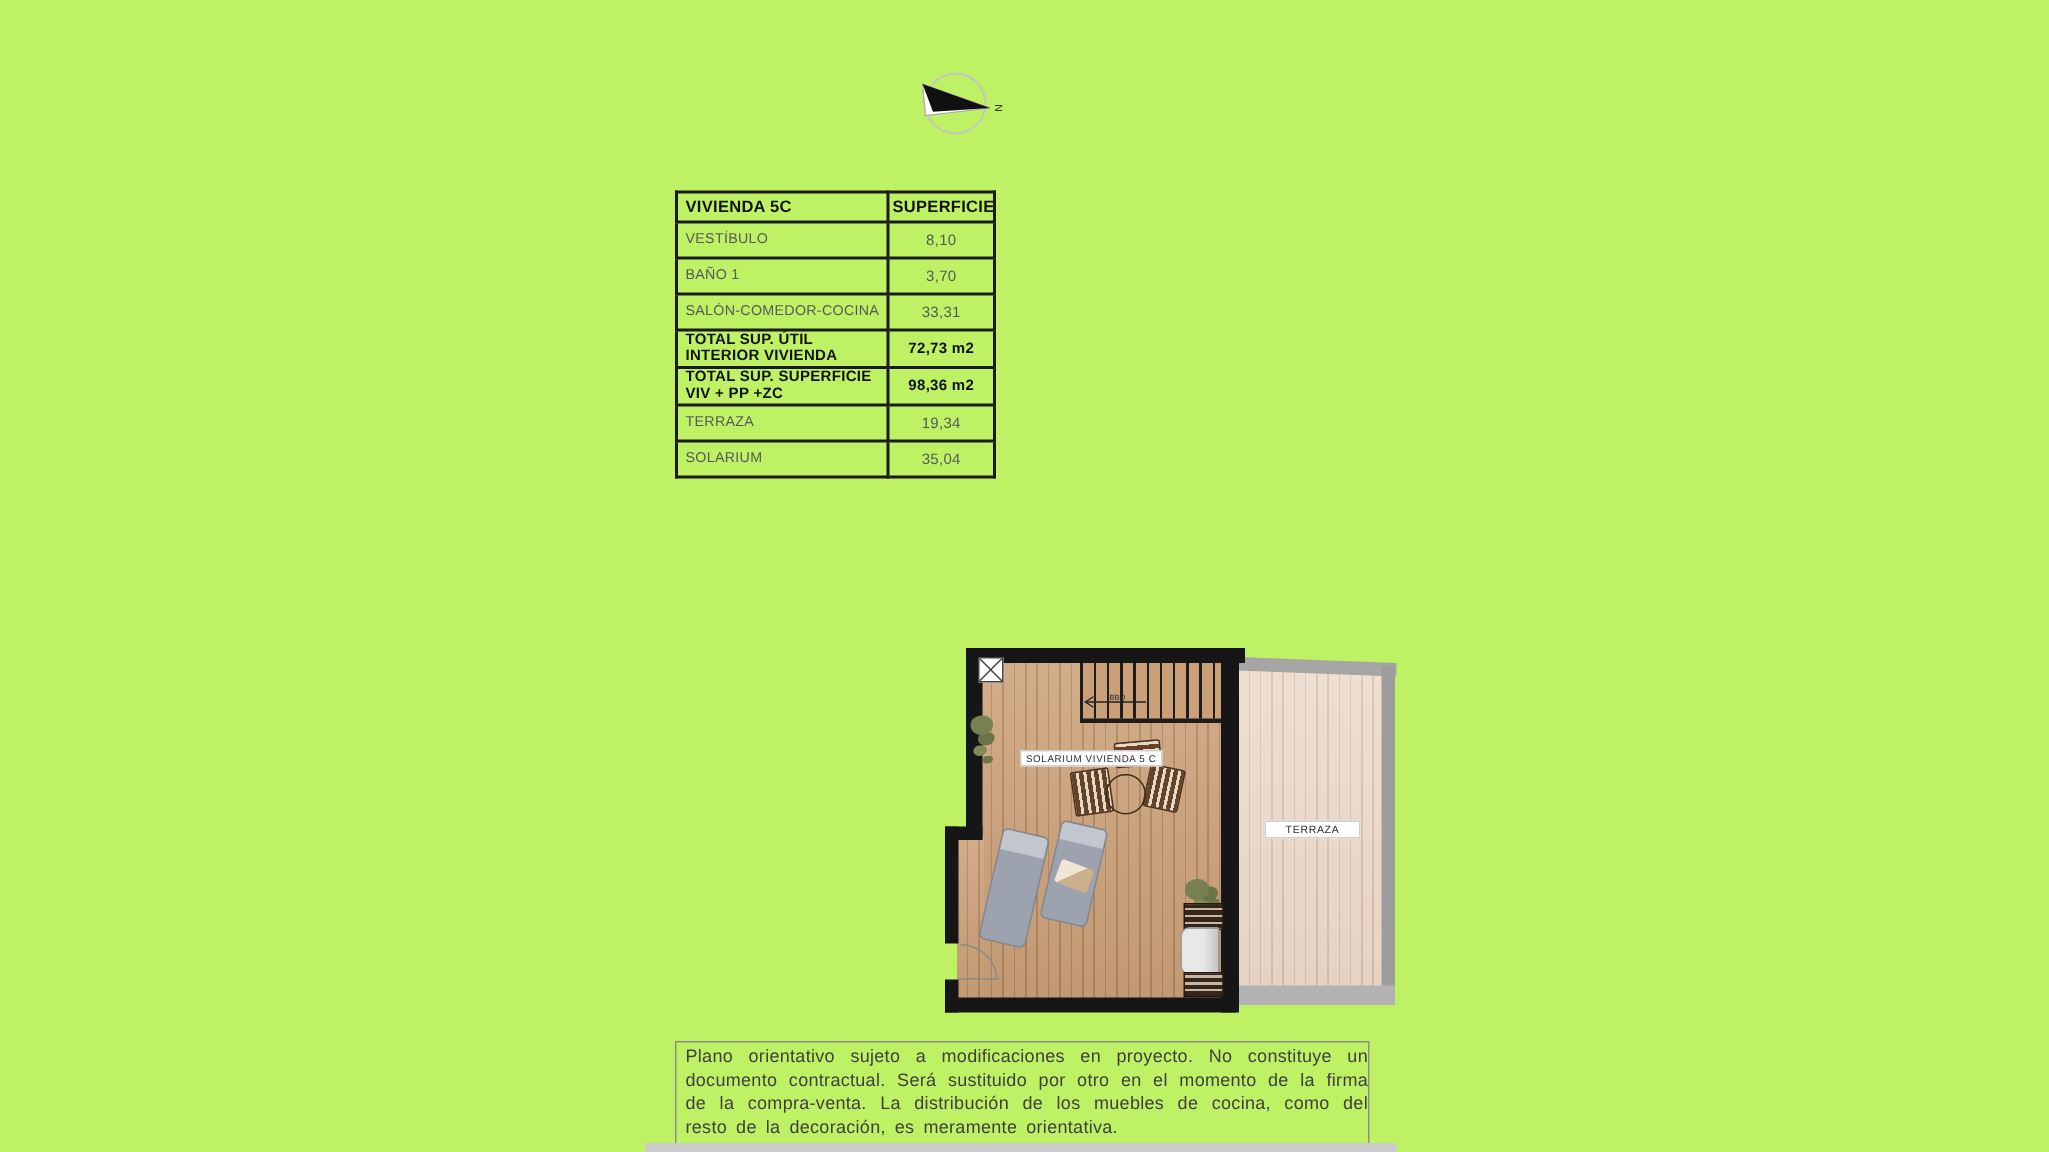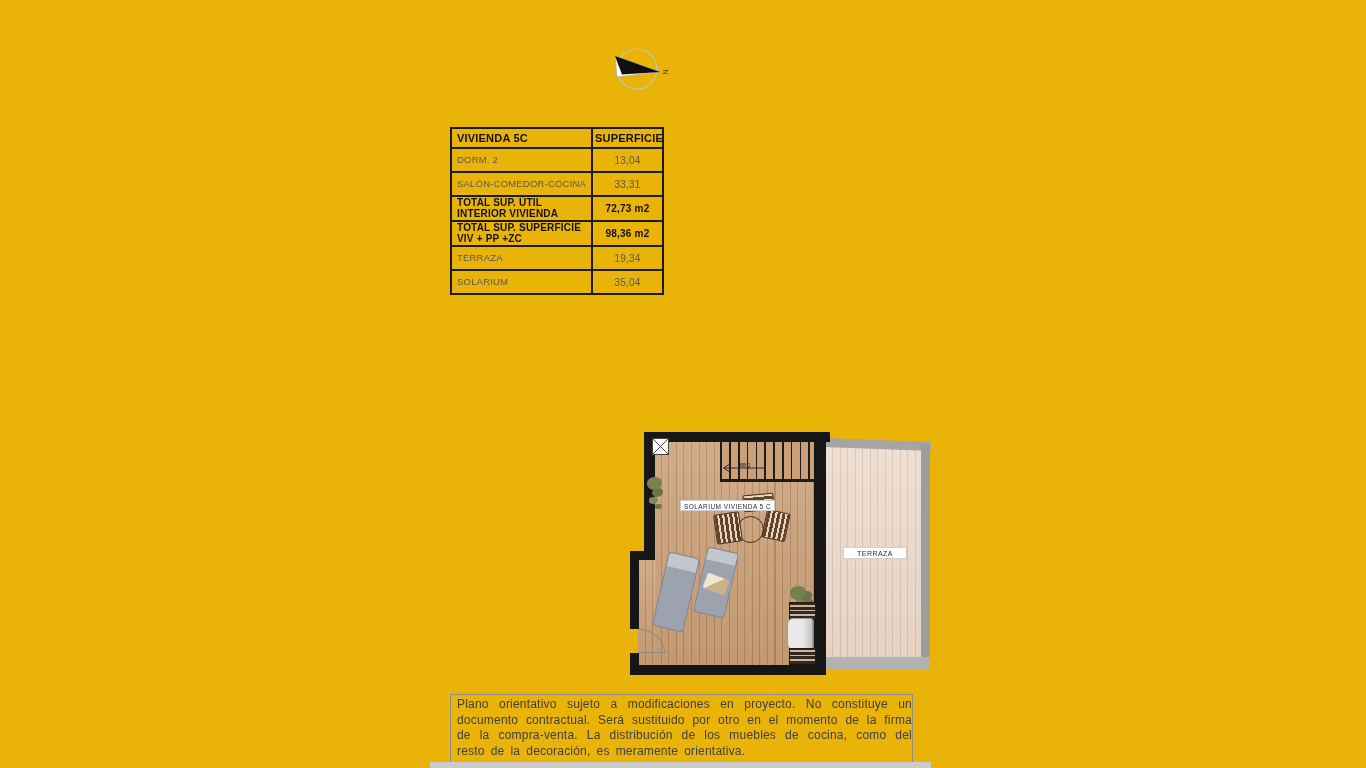--- a/index.html
+++ b/index.html
@@ -1,20 +1,20 @@
 <!DOCTYPE html>
 <html><head>
 <meta charset="utf-8">
 <style>
   * { margin: 0; padding: 0; box-sizing: border-box; }
   html, body { background: #ffffff; }
   body { font-family: "Liberation Sans", sans-serif; }
   #canvas {
     position: relative; width: 1366px; height: 768px;
-    background: #eab308; overflow: hidden;
+    background: #bef264; overflow: hidden;
   }
 
   
   .compass { position: absolute; left: 607px; top: 41px; }
 
   
   .area-table {
     position: absolute; left: 450px; top: 127px;
     border-collapse: collapse; table-layout: fixed; width: 212px;
   }
@@ -178,27 +178,31 @@
         <col class="c2">
       </colgroup>
     <thead>
       <tr>
         <th>VIVIENDA 5C</th>
         <th class="h2">SUPERFICIE</th>
       </tr>
     </thead>
     <tbody>
 
-
-
-
-        <tr>
-          <td class="lab">DORM. 2</td>
-          <td class="val">13,04</td>
-        </tr>
+        <tr>
+          <td class="lab">VESTÍBULO</td>
+          <td class="val">8,10</td>
+        </tr>
+
+
+        <tr>
+          <td class="lab">BAÑO 1</td>
+          <td class="val">3,70</td>
+        </tr>
+
 
 
         <tr>
           <td class="lab">SALÓN-COMEDOR-COCINA</td>
           <td class="val">33,31</td>
         </tr>
 
         <tr class="bold">
           <td class="lab">TOTAL SUP. ÚTIL INTERIOR VIVIENDA</td>
           <td class="val">72,73 m2</td>

